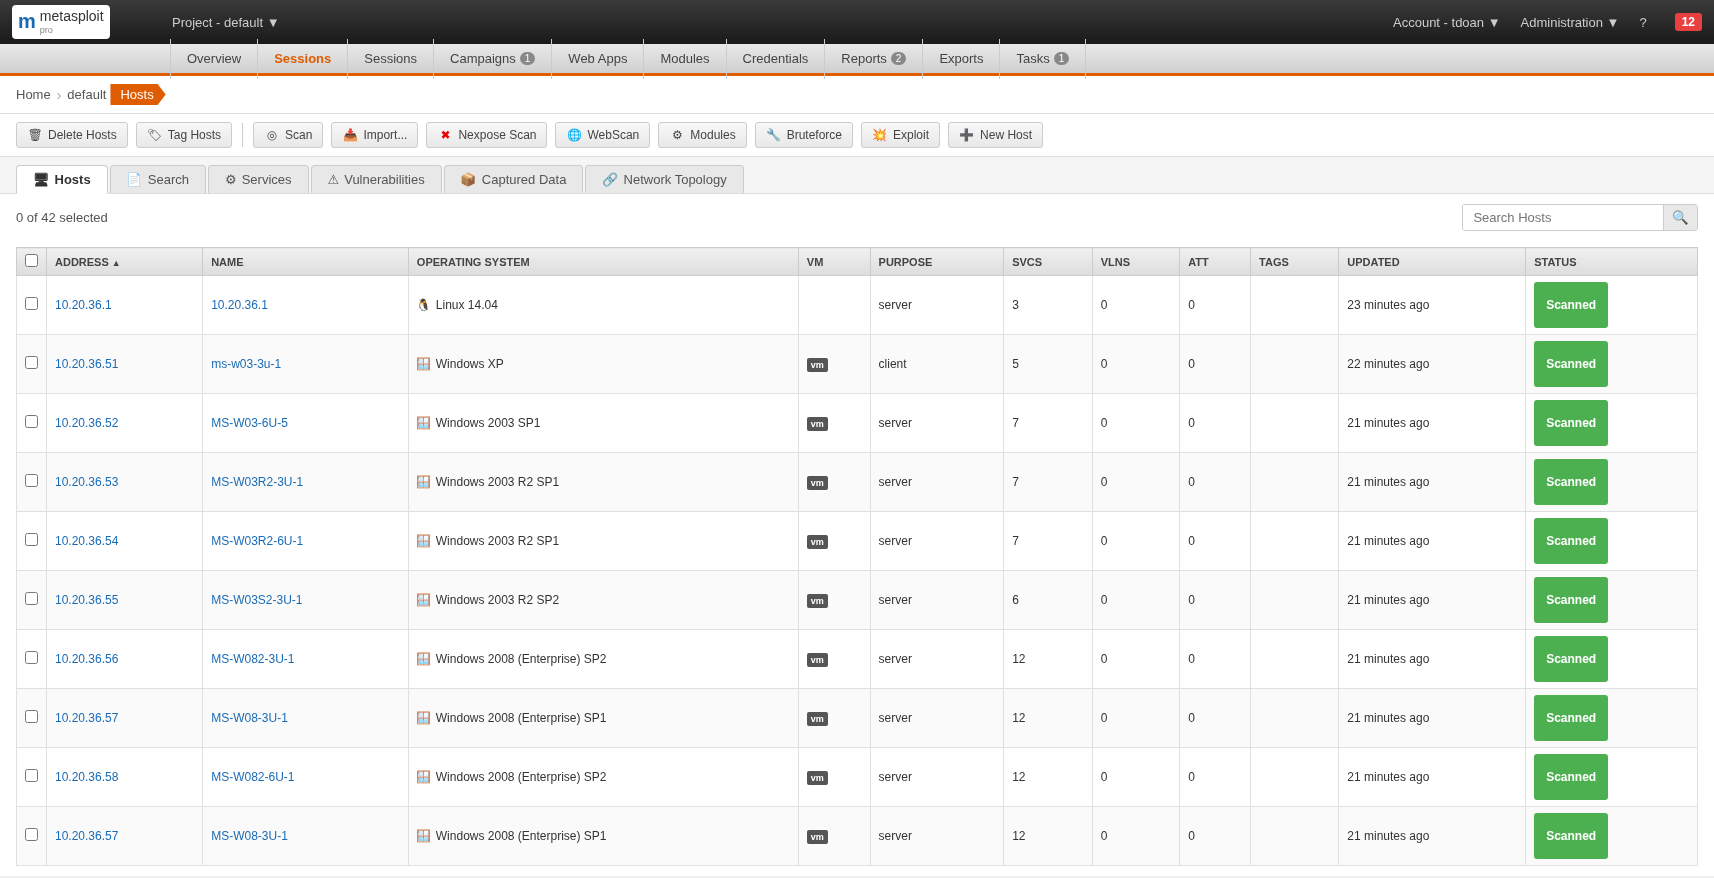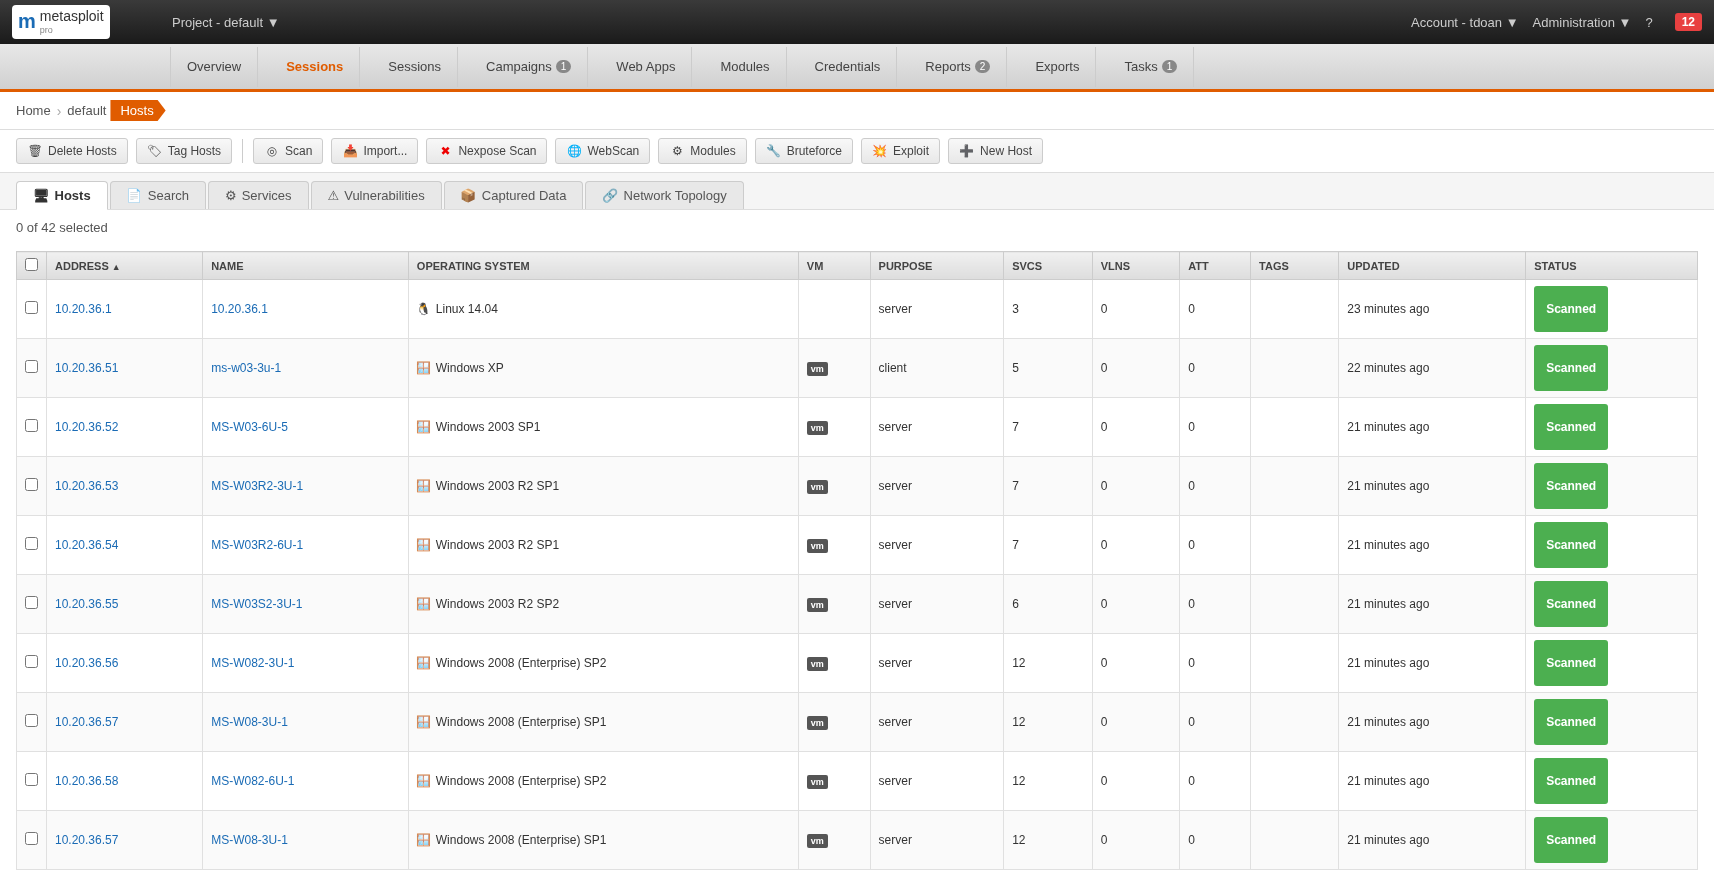--- a/index.html
+++ b/index.html
@@ -47,21 +47,21 @@
       color: #ccc;
       font-size: 13px;
       cursor: pointer;
       display: flex;
       align-items: center;
       gap: 4px;
     }
     .top-right {
       display: flex;
       align-items: center;
-      gap: 14px;
+      gap: 20px;
       font-size: 13px;
     }
     .top-right-btn {
       background: none; border: none; color: #ccc; cursor: pointer; font-size: 13px;
     }
     .notification-badge {
       background: #e84040;
       color: #fff;
       font-size: 12px;
       font-weight: bold;
@@ -69,23 +69,23 @@
       border-radius: 3px;
       margin-left: 8px;
     }
 
     
     .nav-bar {
       background: linear-gradient(to bottom, #e8e8e8, #d0d0d0);
       border-bottom: 3px solid #e05c00;
       display: flex;
       align-items: center;
-      height: 48px;
+      height: 32px;
       padding: 0 0 0 170px;
-      gap: 12px;
+      gap: 0;
     }
     .nav-item {
       padding: 0 16px;
       height: 40px;
       display: flex;
       align-items: center;
       cursor: pointer;
       font-size: 13px;
       color: #444;
       text-decoration: none;
@@ -384,20 +384,26 @@
   </div>
   <div class="tab-item">
     <span>🔗</span>
     <span>Network Topology</span>
   </div>
 </div>
 
 <div class="content-area">
   <div class="content-header">
     <span class="selected-count">0 of 42 selected</span>
+    <div class="search-box">
+      <input class="search-input" type="text" placeholder="Search Hosts" style="">
+      <button class="search-btn">
+        <span>🔍</span>
+      </button>
+    </div>
   </div>
 
   <table class="hosts-table">
     <thead>
       <tr>
         <th class="checkbox-col">
           <input type="checkbox" style="">
         </th>
         <th>ADDRESS <span style="font-size:9px">▲</span></th>
         <th>NAME</th>

